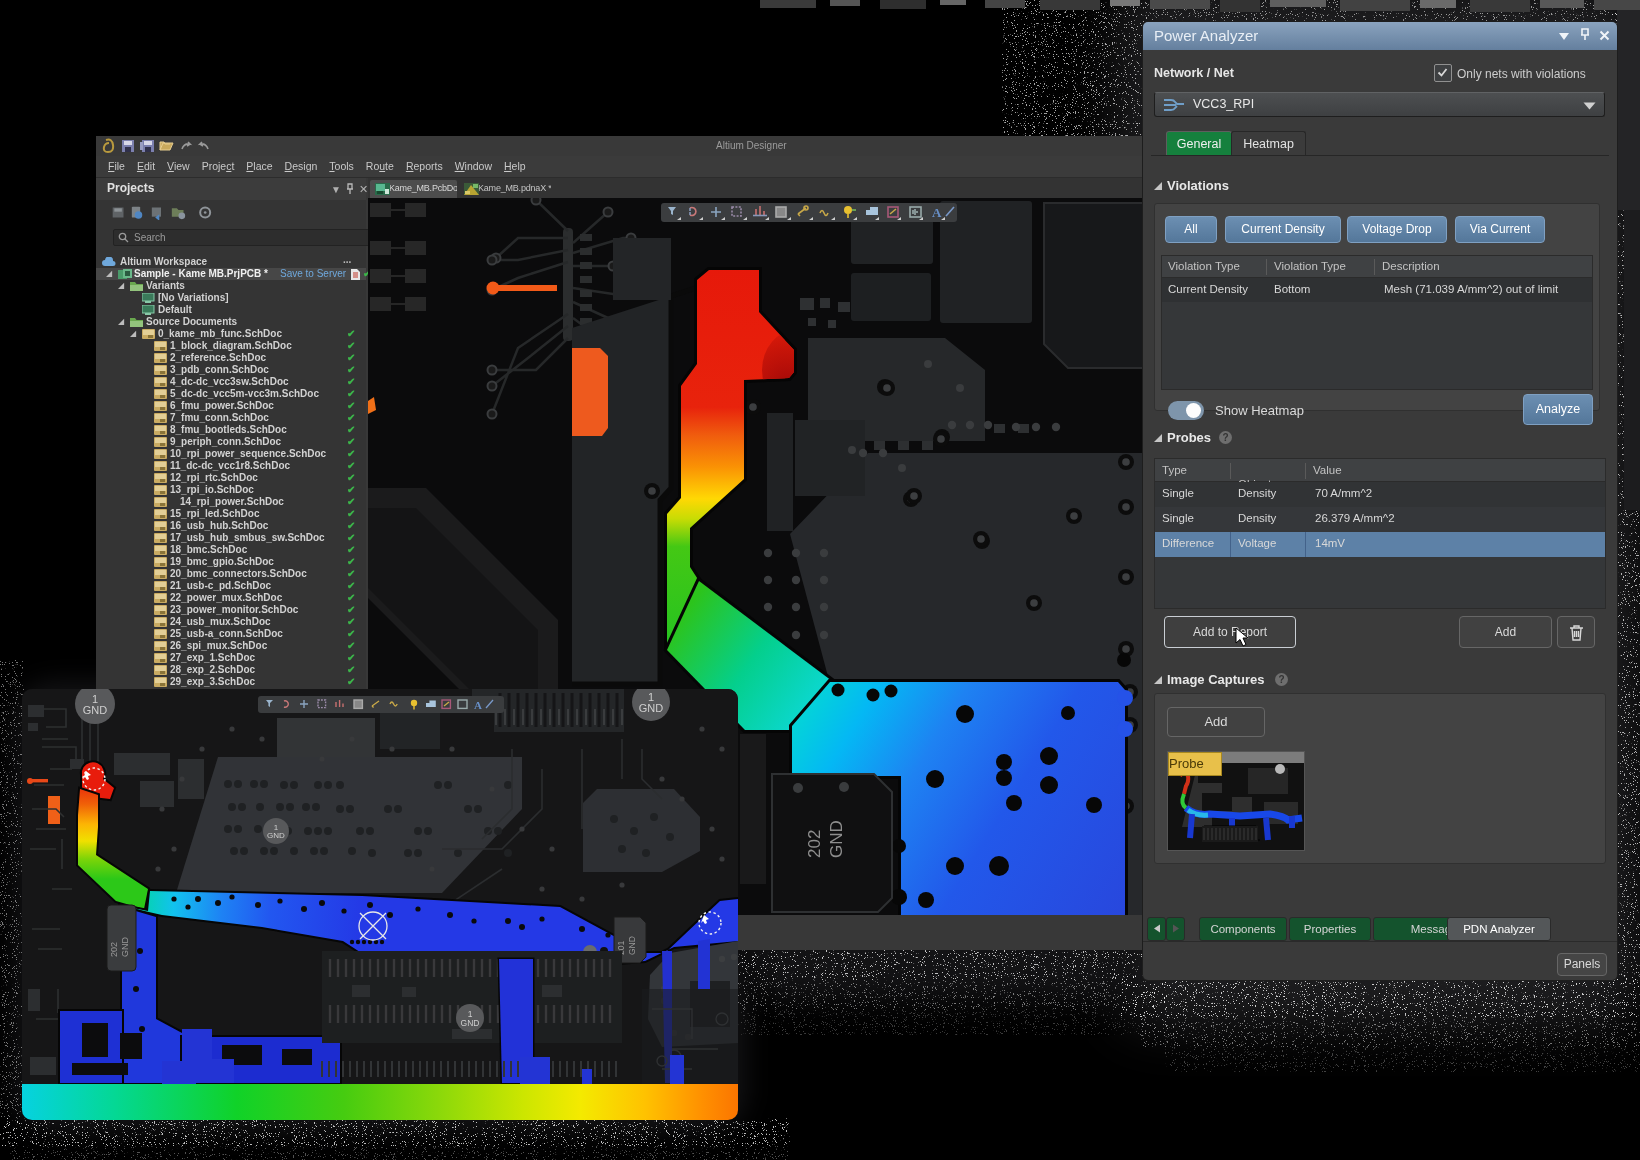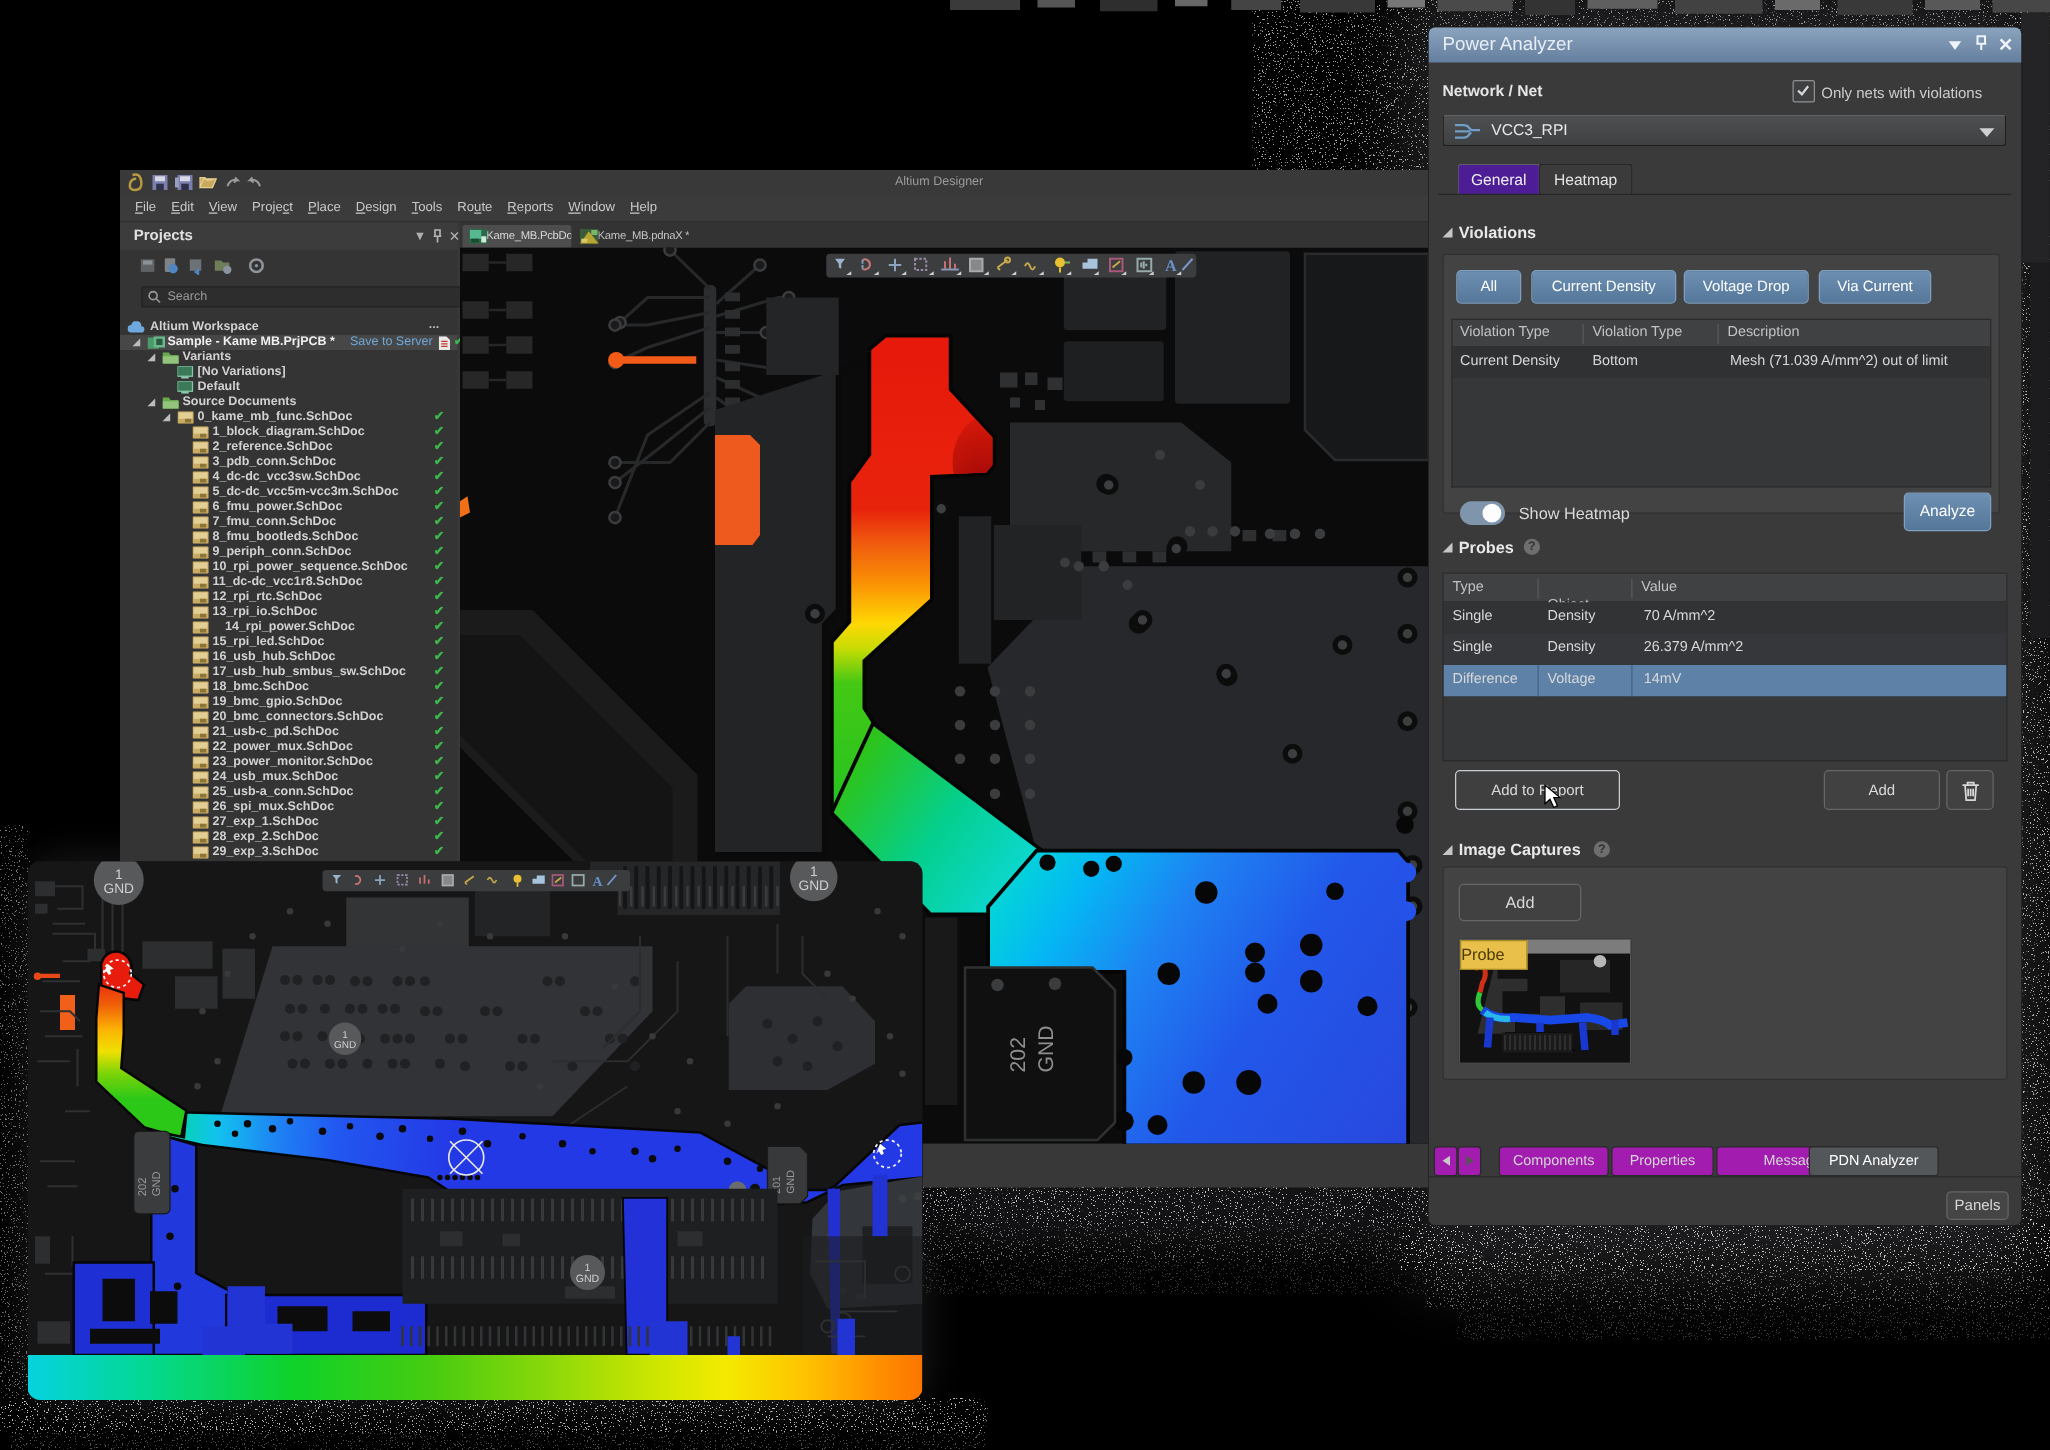--- a/index.html
+++ b/index.html
@@ -53,21 +53,21 @@
   .bluebtn{position:absolute;background:linear-gradient(#6c8fb2,#54779a);border:1px solid #7fa0c2;
            border-radius:4px;color:#fff;font-size:12px;text-align:center;box-sizing:border-box;}
   .greybtn{position:absolute;background:#414141;border:1px solid #666;border-radius:4px;
            color:#d9d9d9;font-size:12px;text-align:center;box-sizing:border-box;}
   .tblhead{position:absolute;background:#3f4143;color:#c3c3c3;font-size:11.5px;}
   .tblbody{position:absolute;background:#353739;}
   .cell{position:absolute;color:#d8d8d8;font-size:11.5px;white-space:nowrap;}
   .csep{position:absolute;width:1px;background:#5a5a5a;}
   .qm{position:absolute;width:13px;height:13px;border-radius:7px;background:#6e6e6e;color:#333;
       font-size:10px;font-weight:bold;text-align:center;line-height:13px;}
-  .ptab{position:absolute;top:0;height:22px;line-height:22px;background:#a21caf;border:1px solid #2a2a2a;
+  .ptab{position:absolute;top:0;height:22px;line-height:22px;background:#14532d;border:1px solid #2a2a2a;
         border-radius:3px;color:#d5d5d5;font-size:11.5px;text-align:center;}
 </style>
 </head>
 <body>
 <div id="page">
   <div class="glow" id="gpanel"></div>
   <div class="glow" id="gmain"></div>
   <div class="glow" id="gfloat"></div>
   <svg id="noiselayer" class="abs" style="left:0;top:0" width="1640" height="1160">
     <defs>
@@ -1231,21 +1231,21 @@
     <div class="abs" style="left:314px;top:45px;color:#cdcdcd;font-size:12px;">Only nets with violations</div>
     <div class="abs" style="left:11px;top:70px;width:451px;height:25px;background:linear-gradient(#4d4f51,#3e4042);border:1px solid #1e1e1e;border-top-color:#606264;border-radius:3px;box-sizing:border-box;">
       <svg class="abs" style="left:8px;top:4px" width="22" height="16" viewBox="0 0 22 16">
           <path d="M1 3 h7 q3 0 4 2 l2 2 h7 M1 8 h12 M1 13 h7 q3 0 4 -2 l2 -2" stroke="#6f9ec8" stroke-width="1.8" fill="none"></path>
         </svg>
       <span class="abs" style="left:38px;top:4px;color:#e8e8e8;font-size:12.5px;">VCC3_RPI</span>
       <svg class="abs" style="left:428px;top:9px" width="13" height="8" viewBox="0 0 13 8">
           <path d="M0.5 0.5 h12 l-6 7 z" fill="#d0d0d0"></path>
         </svg>
     </div>
-    <div class="abs" style="left:23px;top:109px;width:64px;height:24px;background:#4c1d95;border:1px solid #5e5e5e;border-bottom:none;border-radius:3px 3px 0 0;color:#efefef;font-size:12.5px;text-align:center;line-height:24px;">General</div>
+    <div class="abs" style="left:23px;top:109px;width:64px;height:24px;background:#15803d;border:1px solid #5e5e5e;border-bottom:none;border-radius:3px 3px 0 0;color:#efefef;font-size:12.5px;text-align:center;line-height:24px;">General</div>
     <div class="abs" style="left:88px;top:109px;width:73px;height:24px;background:#3b3b3b;border:1px solid #272727;border-bottom:none;border-radius:3px 3px 0 0;color:#e2e2e2;font-size:12.5px;text-align:center;line-height:24px;">Heatmap</div>
     <div class="abs" style="left:8px;top:133px;width:458px;height:1px;background:#262626;"></div>
 
     <div class="phdr" style="left:24px;top:156px;">Violations</div>
     <div class="gbox" style="left:11px;top:181px;width:446px;height:208px;">
       <div class="bluebtn" style="left:10px;top:12px;width:52px;height:27px;line-height:25px;">All</div>
       <div class="bluebtn" style="left:70px;top:12px;width:116px;height:27px;line-height:25px;">Current Density</div>
       <div class="bluebtn" style="left:192px;top:12px;width:100px;height:27px;line-height:25px;">Voltage Drop</div>
       <div class="bluebtn" style="left:300px;top:12px;width:90px;height:27px;line-height:25px;">Via Current</div>
       <div class="tblhead" style="left:6px;top:51px;width:432px;height:23px;border:1px solid #2b2b2b;box-sizing:border-box;">

